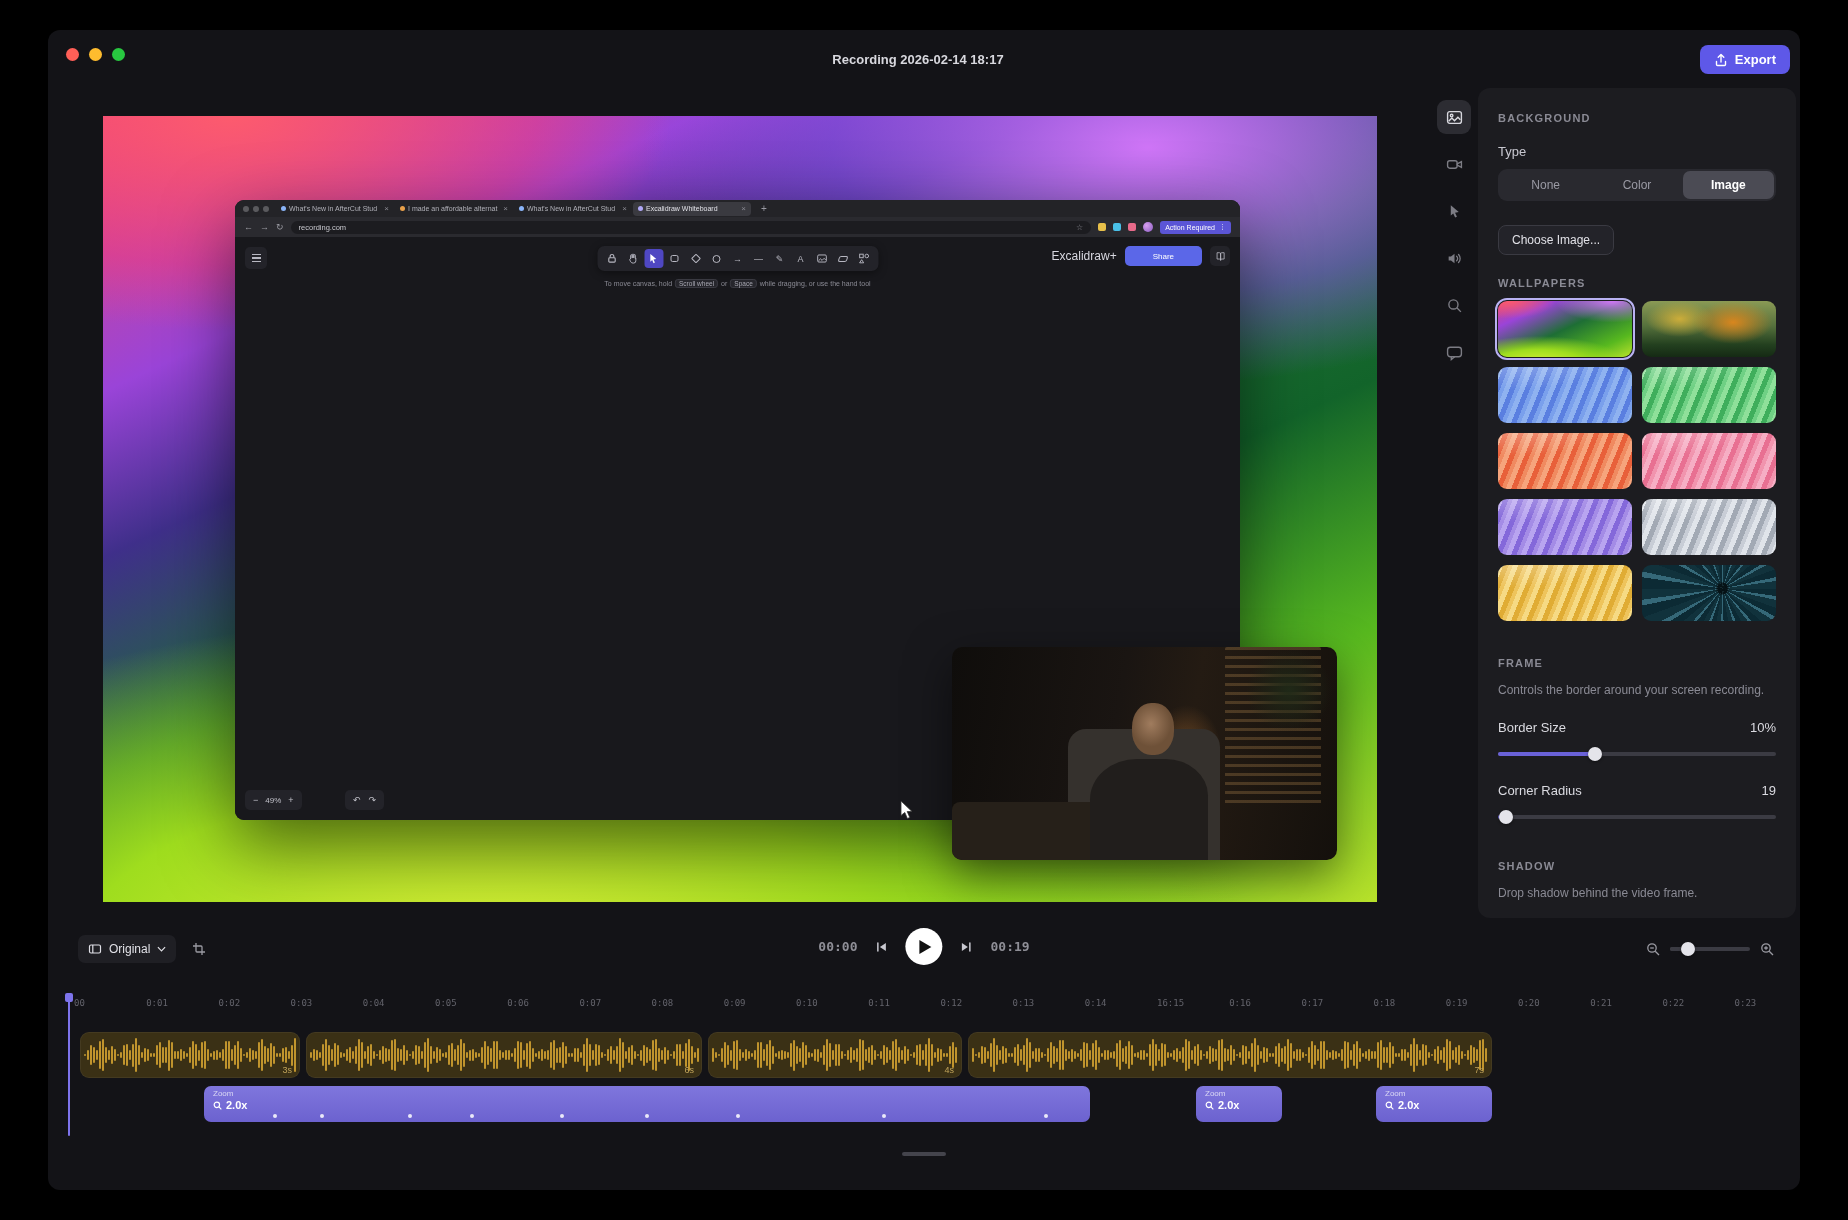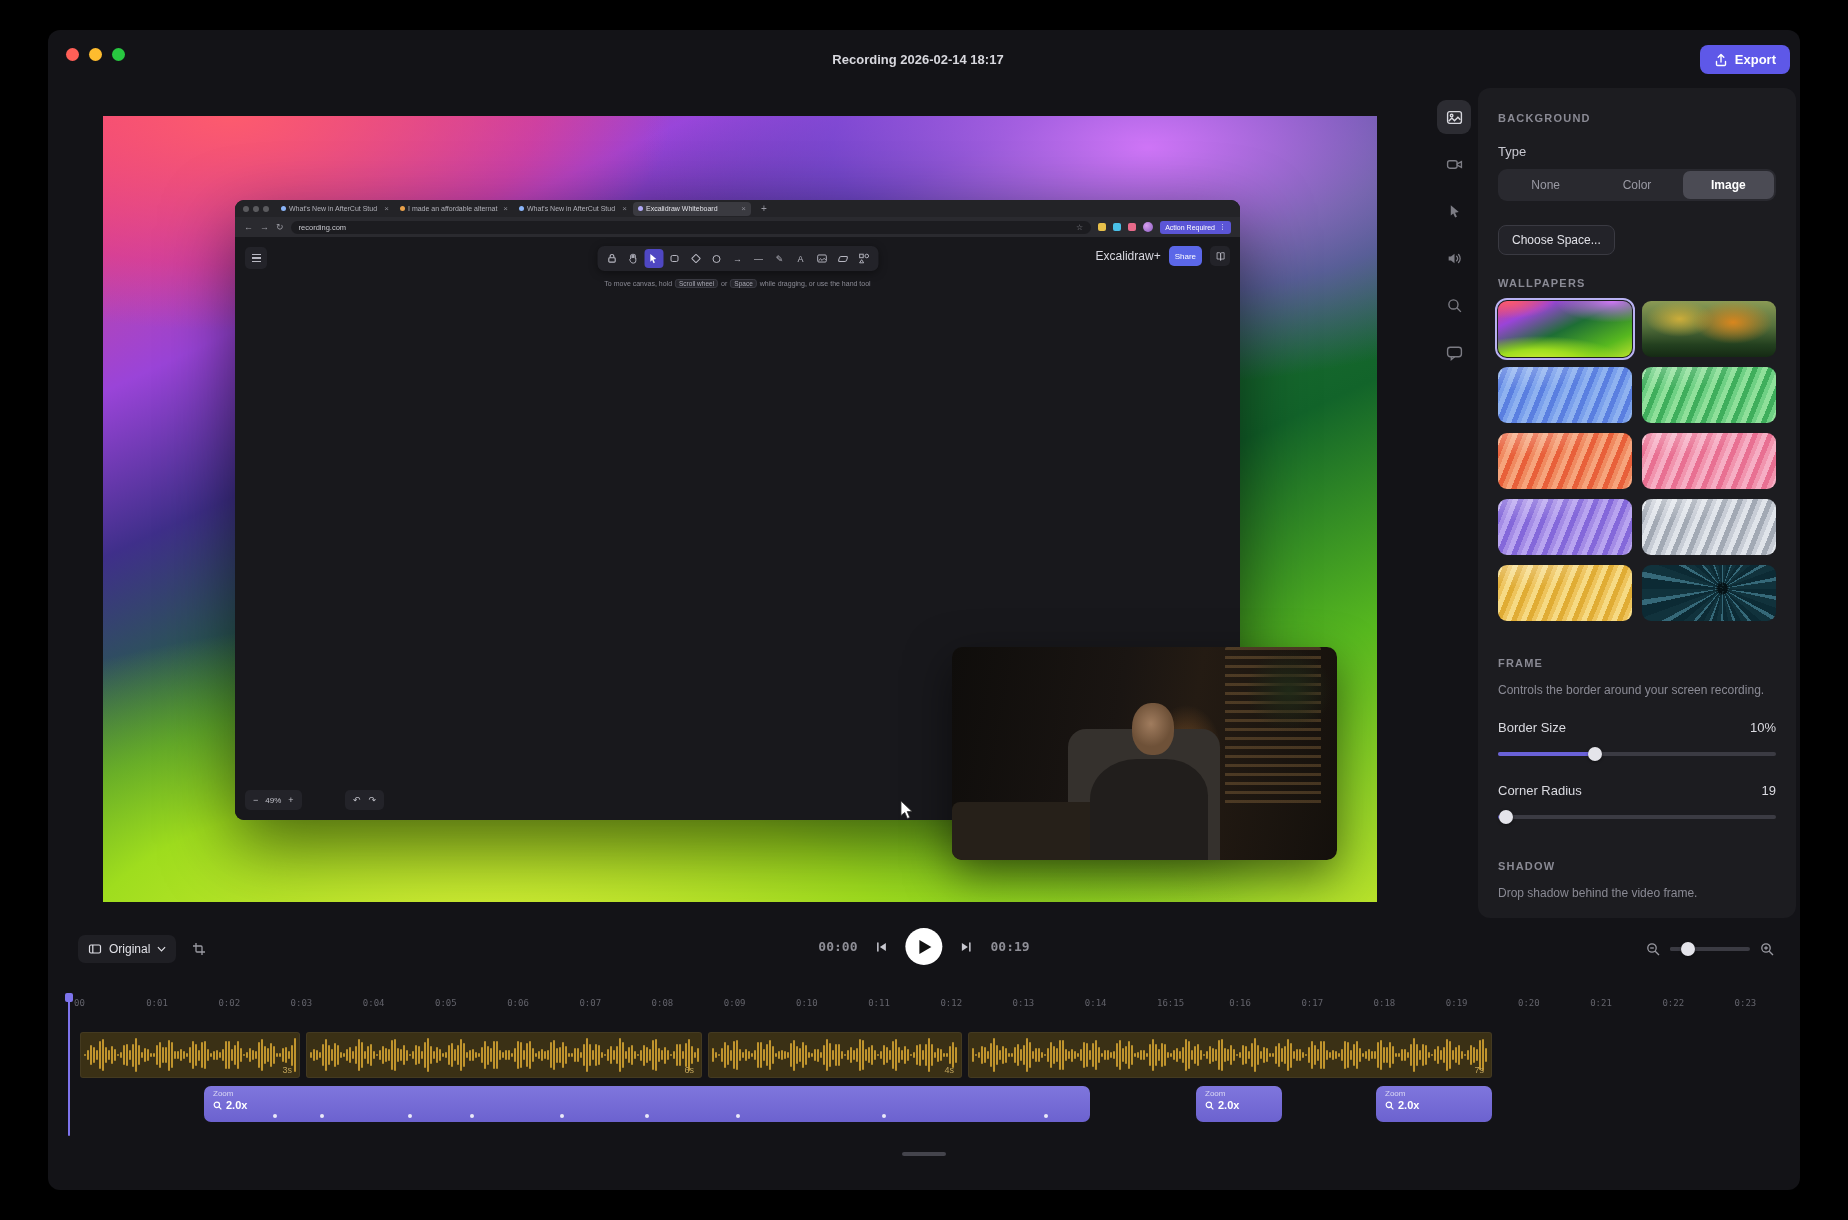--- a/index.html
+++ b/index.html
@@ -51,21 +51,21 @@
 .tool{width:19px;height:19px;border-radius:4px;display:flex;align-items:center;justify-content:center;color:#b8b8c2;font-size:9px;cursor:pointer}
 .tool.active{background:#4f47c2;color:#fff}
 .tshape-rect{width:8px;height:7px;border:1.2px solid currentColor;border-radius:2px}
 .tshape-diamond{width:7px;height:7px;border:1.2px solid currentColor;transform:rotate(45deg);border-radius:1px}
 .tshape-ellipse{width:8px;height:8px;border:1.2px solid currentColor;border-radius:50%}
 .tshape-eraser{width:9px;height:6px;border:1.2px solid currentColor;border-radius:2px;transform:skewX(-18deg)}
 .ex-hint{position:absolute;top:42px;left:50%;transform:translateX(-50%);font-size:7px;color:#8a8a94;display:flex;gap:3px;align-items:center;white-space:nowrap}
 .kbd{background:#26262c;border:1px solid #3a3a42;border-radius:3px;padding:0 3px;font-size:6.5px;color:#a8a8b2}
 .ex-right{position:absolute;right:10px;top:9px;display:flex;align-items:center;gap:8px}
 .explus{font-size:12px;color:#d8d8e0}
-.share-btn{height:20px;padding:0 6px;background:#5b67e8;color:#fff;border-radius:5px;font-size:8px;display:flex;align-items:center;border:none;cursor:pointer;font-family:inherit}
+.share-btn{height:20px;padding:0 28px;background:#5b67e8;color:#fff;border-radius:5px;font-size:8px;display:flex;align-items:center;border:none;cursor:pointer;font-family:inherit}
 .lib-btn{width:20px;height:20px;background:#232329;border-radius:5px;display:flex;align-items:center;justify-content:center;color:#b8b8c2;cursor:pointer;border:none}
 .ex-zoom{position:absolute;left:10px;bottom:10px;height:20px;background:#232329;border-radius:5px;display:flex;align-items:center;gap:7px;padding:0 8px;font-size:8px;color:#c0c0c8}
 .ex-zoom .zbtn{cursor:pointer;font-size:9px}
 .ex-undo{position:absolute;left:110px;bottom:10px;height:20px;background:#232329;border-radius:5px;display:flex;align-items:center;gap:8px;padding:0 8px;font-size:9px;color:#c0c0c8}
 .ex-undo span{cursor:pointer}
 
 
 .webcam{position:absolute;left:849px;top:531px;width:385px;height:213px;border-radius:10px;overflow:hidden;box-shadow:0 15px 45px rgba(0,0,0,.5);z-index:3;
 background:linear-gradient(100deg,#0f0d0b 0%,#1a1512 42%,#241b13 60%,#14100c 100%)}
 .wc-window{position:absolute;right:16px;top:0;width:96px;height:158px;background:repeating-linear-gradient(180deg,rgba(236,178,102,.22) 0 3px,rgba(0,0,0,0) 3px 9px);border-radius:2px}
@@ -134,21 +134,21 @@
 .play-btn{width:37px;height:37px;border-radius:50%;background:#fff;border:none;display:flex;align-items:center;justify-content:center;cursor:pointer}
 .play-tri{width:0;height:0;border-left:12px solid #111;border-top:7px solid transparent;border-bottom:7px solid transparent;margin-left:3px}
 .zoom-group{position:absolute;right:26px;top:912px;display:flex;align-items:center;gap:10px;color:#9a9aa2;z-index:5}
 .zslider{width:80px;height:14px;position:relative;margin-top:0}
 
 
 .timeline{position:absolute;left:20px;top:966px;width:1712px;height:150px;z-index:4}
 .ruler{position:relative;height:18px}
 .ruler-label{position:absolute;top:2px;font-size:9px;color:#63636b;font-family:"DejaVu Sans Mono",monospace}
 .audio-track{position:absolute;left:0;top:36px;height:46px;width:100%}
-.audio-clip{position:absolute;top:0;height:46px;background:#3a3015;border:1px solid rgba(255,255,255,.05);border-radius:3px;overflow:hidden;cursor:pointer}
+.audio-clip{position:absolute;top:0;height:46px;background:#3a3015;border:1px solid rgba(255,255,255,.05);border-radius:9px;overflow:hidden;cursor:pointer}
 .waveform{position:absolute;inset:0;display:flex;align-items:center;gap:1px;padding:0 3px}
 .waveform i{width:2px;background:#c79a2e;border-radius:1px;flex:none;opacity:.95}
 .clip-duration{position:absolute;right:7px;bottom:2px;font-size:9px;color:#bfa25a}
 .zoom-track{position:absolute;left:0;top:90px;height:36px;width:100%}
 .zoom-clip{position:absolute;top:0;height:36px;background:linear-gradient(180deg,#7f76dd,#6c62cf);border-radius:7px;padding:3px 9px;overflow:hidden;cursor:pointer}
 .zc-label{font-size:8px;color:rgba(255,255,255,.7)}
 .zc-value{display:flex;align-items:center;gap:4px;font-size:11px;font-weight:bold;color:#fff;margin-top:1px}
 .zc-dot{position:absolute;bottom:4px;width:4px;height:4px;border-radius:50%;background:rgba(255,255,255,.85);cursor:pointer}
 .playhead{position:absolute;left:0;top:0;width:2px;height:140px;background:#7e74ec;border-radius:1px;cursor:ew-resize;z-index:6}
 .playhead::before{content:"";position:absolute;left:-3px;top:-3px;width:8px;height:9px;background:#7e74ec;border-radius:2px}
@@ -365,21 +365,21 @@
   </div>
 
   <div class="panel">
     <div class="sec-heading">BACKGROUND</div>
     <div class="type-label">Type</div>
     <div class="segmented">
         <button class="seg">None</button>
         <button class="seg">Color</button>
         <button class="seg active">Image</button>
       </div>
-    <button class="choose-btn">Choose Space...</button>
+    <button class="choose-btn">Choose Image...</button>
     <div class="sec-heading wp-heading">WALLPAPERS</div>
     <div class="wp-grid">
         <div class="wallpaper-thumb wp-sonoma selected"></div>
         <div class="wallpaper-thumb wp-autumn"></div>
         <div class="wallpaper-thumb wp-stripes-blue"></div>
         <div class="wallpaper-thumb wp-stripes-green"></div>
         <div class="wallpaper-thumb wp-stripes-orange"></div>
         <div class="wallpaper-thumb wp-stripes-pink"></div>
         <div class="wallpaper-thumb wp-stripes-purple"></div>
         <div class="wallpaper-thumb wp-stripes-silver"></div>

